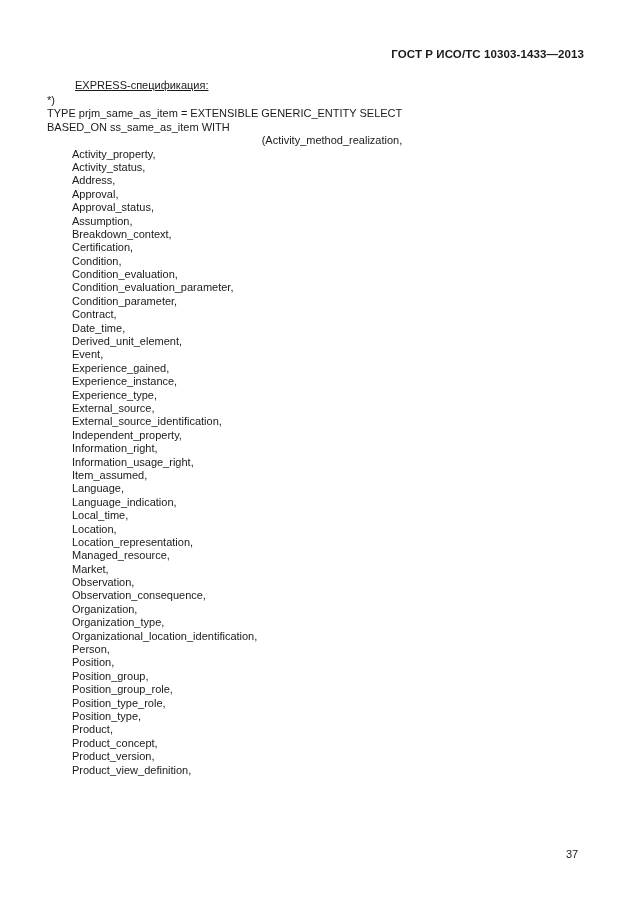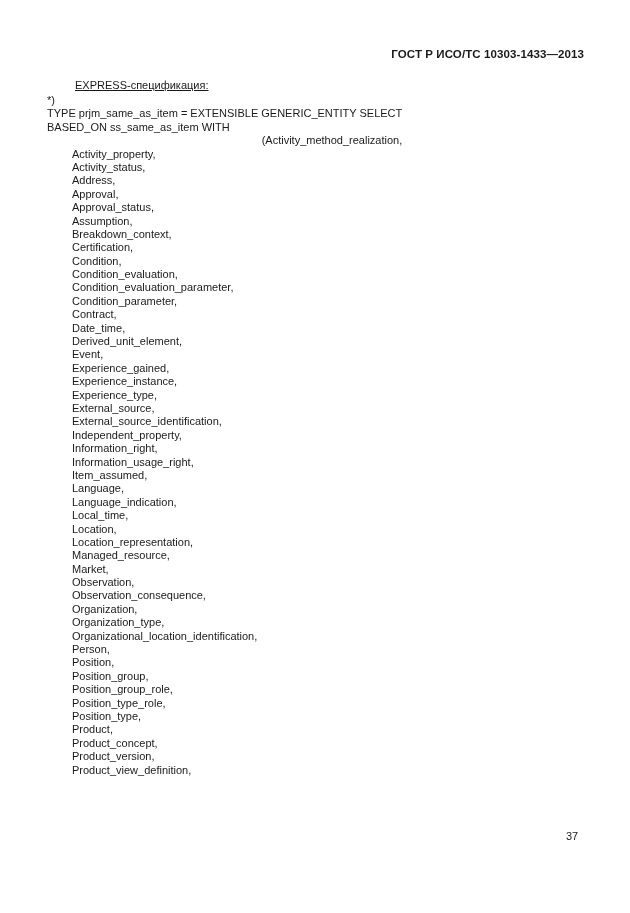--- a/index.html
+++ b/index.html
@@ -4,21 +4,21 @@
 <style>
   html, body { margin:0; padding:0; background:#ffffff; }
   body { width:630px; height:913px; position:relative; overflow:hidden;
          font-family:"Liberation Sans", sans-serif; color:#1a1a1a; }
   .header { position:absolute; top:48px; right:46px; font-weight:bold; font-size:11.5px; letter-spacing:0.1px; }
   .spec-label { position:absolute; top:79px; left:75px; font-size:11px; text-decoration:underline;text-align:center; }
   .code { position:absolute; left:47px; top:94px; font-size:11px; line-height:13.4px; }
   .code .line { white-space:pre; height:13.4px; }
   .items { margin-left:25px; }
   .items .first { margin-left:-3px;text-align:right; }
-  .page-num { position:absolute; top:830px; left:566px; font-size:11px; }
+  .page-num { position:absolute; top:848px; left:566px; font-size:11px; }
 </style>
 </head>
 <body>
 
 <div class="header">ГОСТ Р ИСО/ТС 10303-1433—2013</div>
 
 <div class="spec-label">EXPRESS-спецификация:</div>
 
 <div class="code">
   <div class="line">*)</div>

